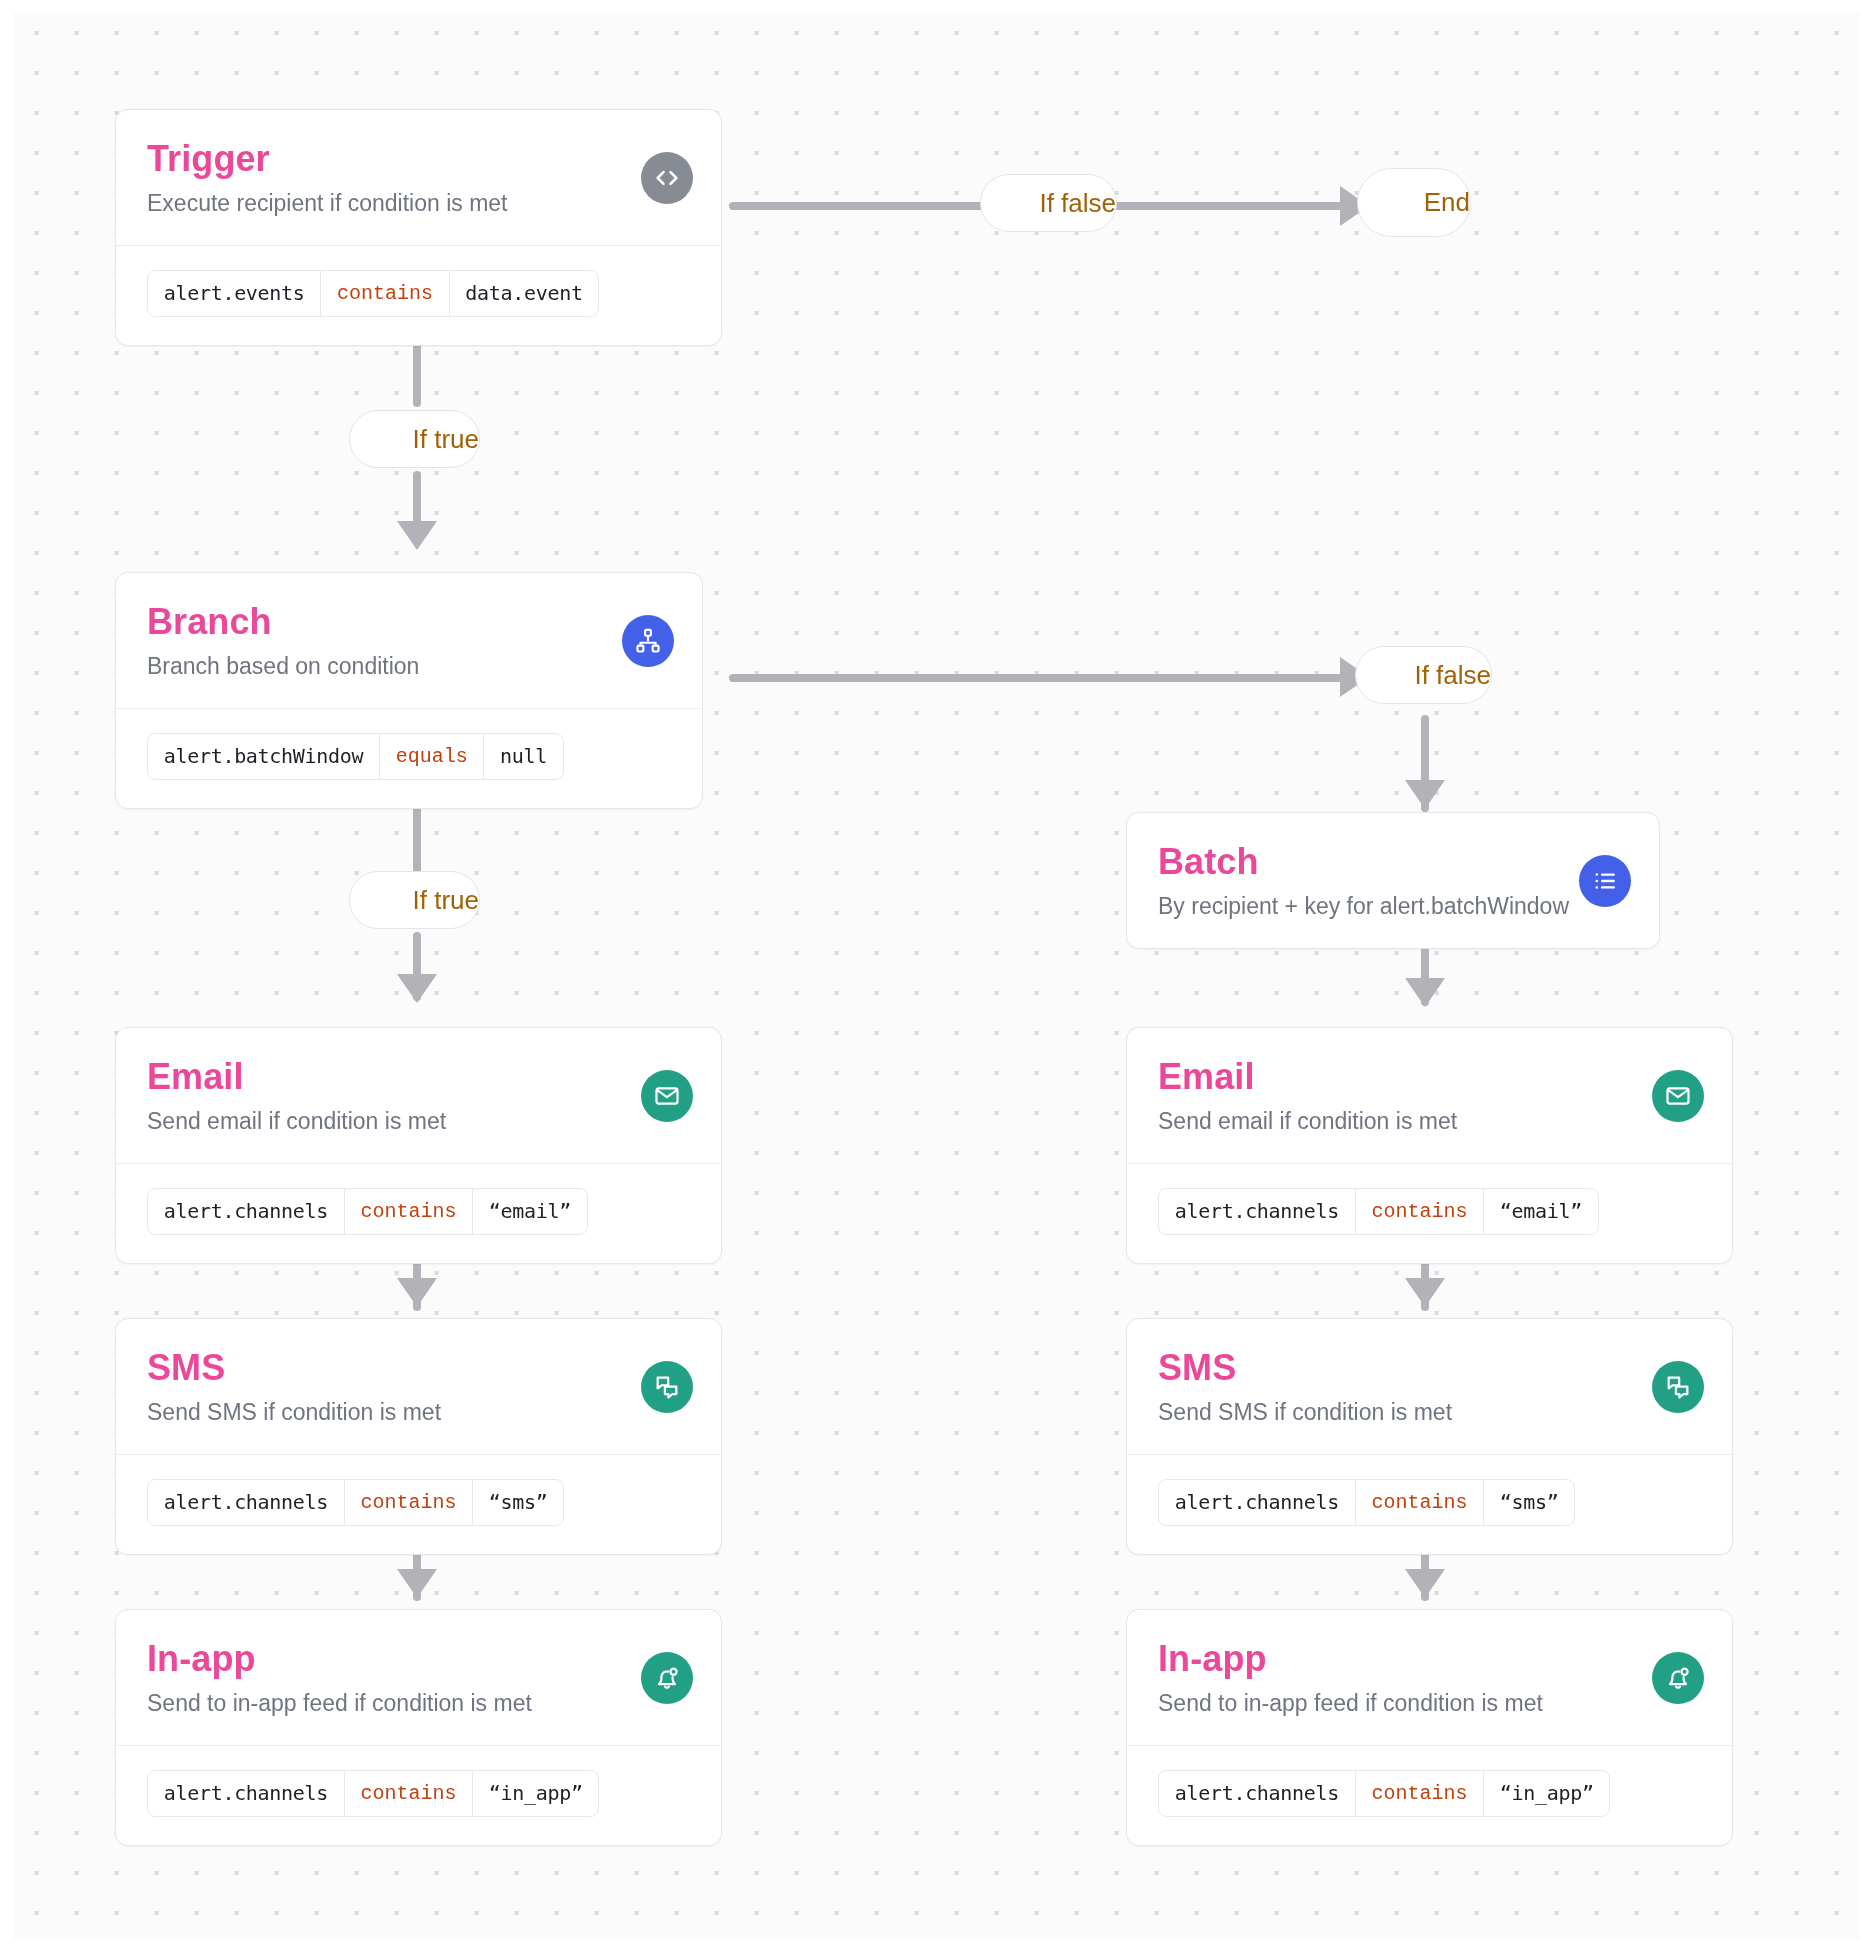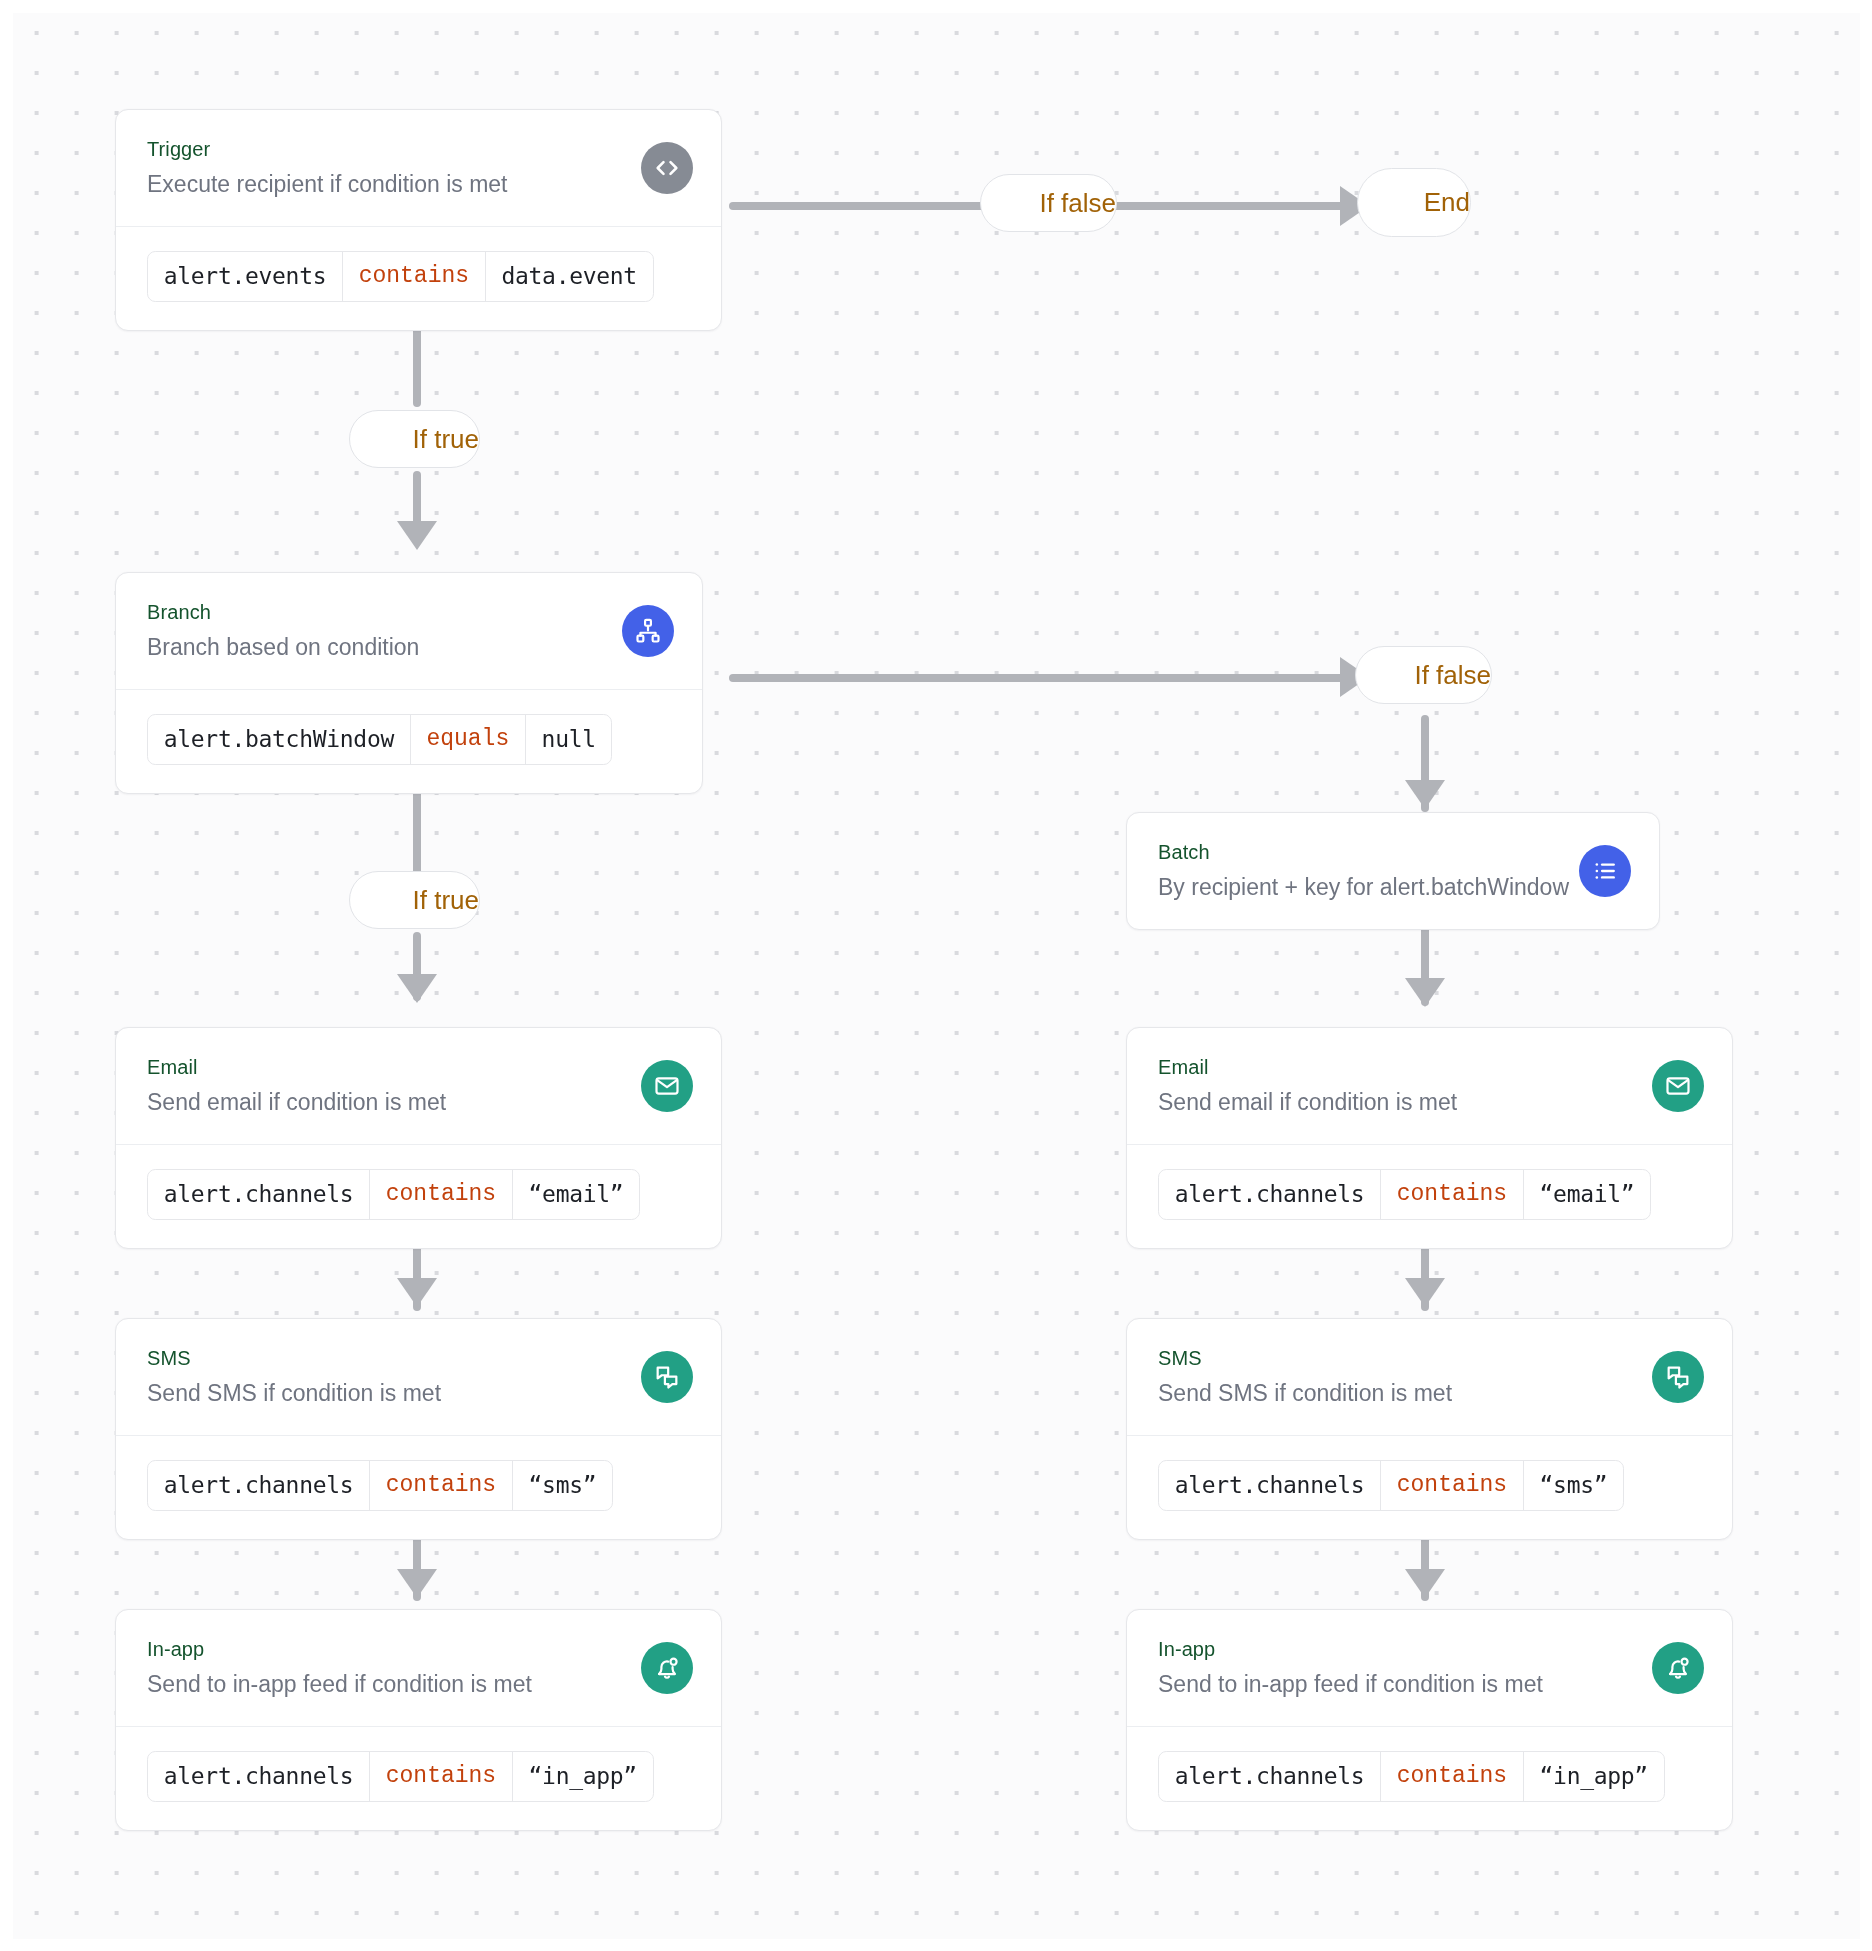--- a/index.html
+++ b/index.html
@@ -46,24 +46,24 @@
     z-index: 4;
   }
 
   .node-head {
     position: relative;
     padding: 28px 31px 28px 31px;
     min-height: 103px;
   }
 
   .node-title {
-    font-size: 20px;
+    font-size: 36px;
     line-height: 1.18;
-    color: #14532d;
-    font-weight: 400;
+    color: #ec4899;
+    font-weight: 700;
     letter-spacing: 0.1px;
   }
 
   .node-sub {
     margin-top: 9.2px;
     font-size: 23px;
     line-height: 1.2;
     color: #6f7480;
     font-weight: 400;
   }
@@ -98,21 +98,21 @@
     align-items: stretch;
     border: 0.9px solid #e6e7ea;
     border-radius: 8.3px;
     overflow: hidden;
     background: #fff;
   }
   .chip > span {
     display: flex;
     align-items: center;
     padding: 10px 15.7px;
-    font-size: 23px;
+    font-size: 20px;
     line-height: 1.25;
   }
   .chip .c-field,
   .chip .c-value {
     font-family: "DejaVu Sans Mono", "Liberation Mono", monospace;
     color: #1d2026;
     letter-spacing: -0.3px;
   }
   .chip .c-op {
     font-family: Liberation Mono, monospace;

